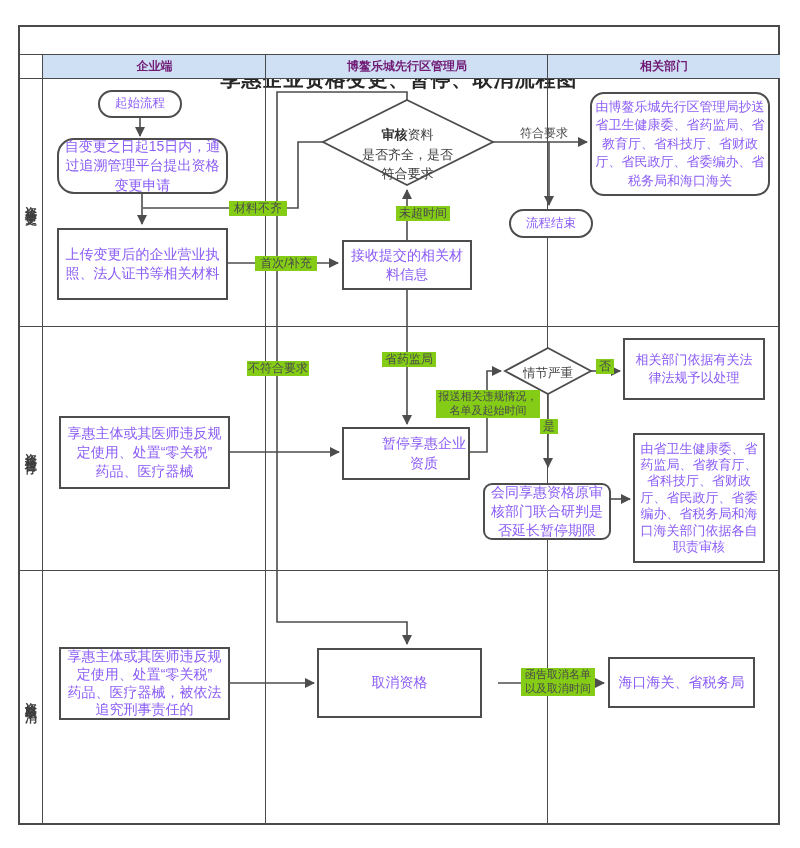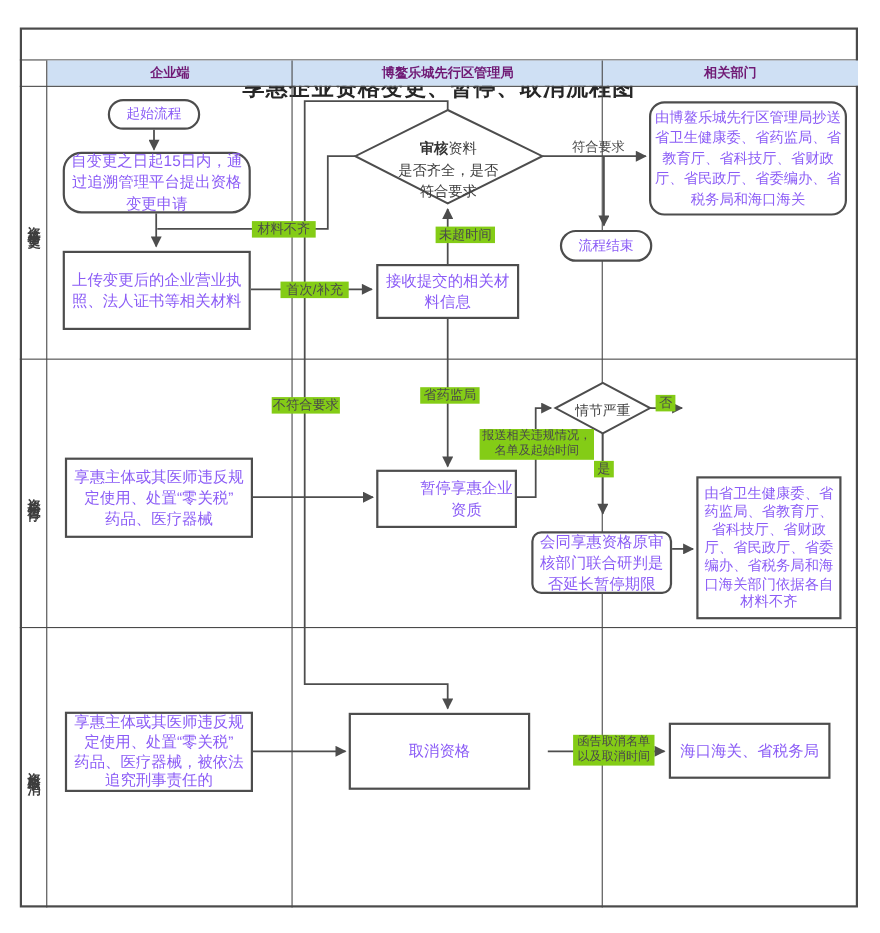--- a/index.html
+++ b/index.html
@@ -108,30 +108,32 @@
 教育厅、省科技厅、省财政
 厅、省民政厅、省委编办、省
 税务局和海口海关</div>
   <div class="stadium" style="left:509px;top:209px;width:84px;height:29px;">流程结束</div>
 
   <div class="box" style="left:59px;top:416px;width:171px;height:73px;">享惠主体或其医师违反规
 定使用、处置“零关税”
 药品、医疗器械</div>
   <div class="box" style="left:342px;top:427px;width:128px;height:53px;padding-left:36px;">暂停享惠企业资质</div>
   <div class="diamond-text" style="left:505px;top:364px;width:86px;font-size:12.5px;">情节严重</div>
+  <div class="box small-text" style="left:623px;top:338px;width:142px;height:62px;">相关部门依据有关法
+律法规予以处理</div>
   <div class="box rounded" style="left:483px;top:471px;width:128px;height:57px;">会同享惠资格原审
 核部门联合研判是
 否延长暂停期限</div>
   <div class="box small-text tight" style="left:633px;top:433px;width:132px;height:130px;">由省卫生健康委、省
 药监局、省教育厅、
 省科技厅、省财政
 厅、省民政厅、省委
 编办、省税务局和海
 口海关部门依据各自
-材料不齐</div>
+职责审核</div>
 
   <div class="box tight" style="left:59px;top:647px;width:171px;height:73px;">享惠主体或其医师违反规
 定使用、处置“零关税”
 药品、医疗器械，被依法
 追究刑事责任的</div>
   <div class="box" style="left:317px;top:648px;width:165px;height:70px;">取消资格</div>
   <div class="box" style="left:608px;top:657px;width:147px;height:51px;">海口海关、省税务局</div>
 
   <div class="elabel nobg" style="left:516px;top:126px;width:54px;">符合要求</div>
   <div class="elabel" style="left:229px;top:201px;width:56px;">材料不齐</div>

